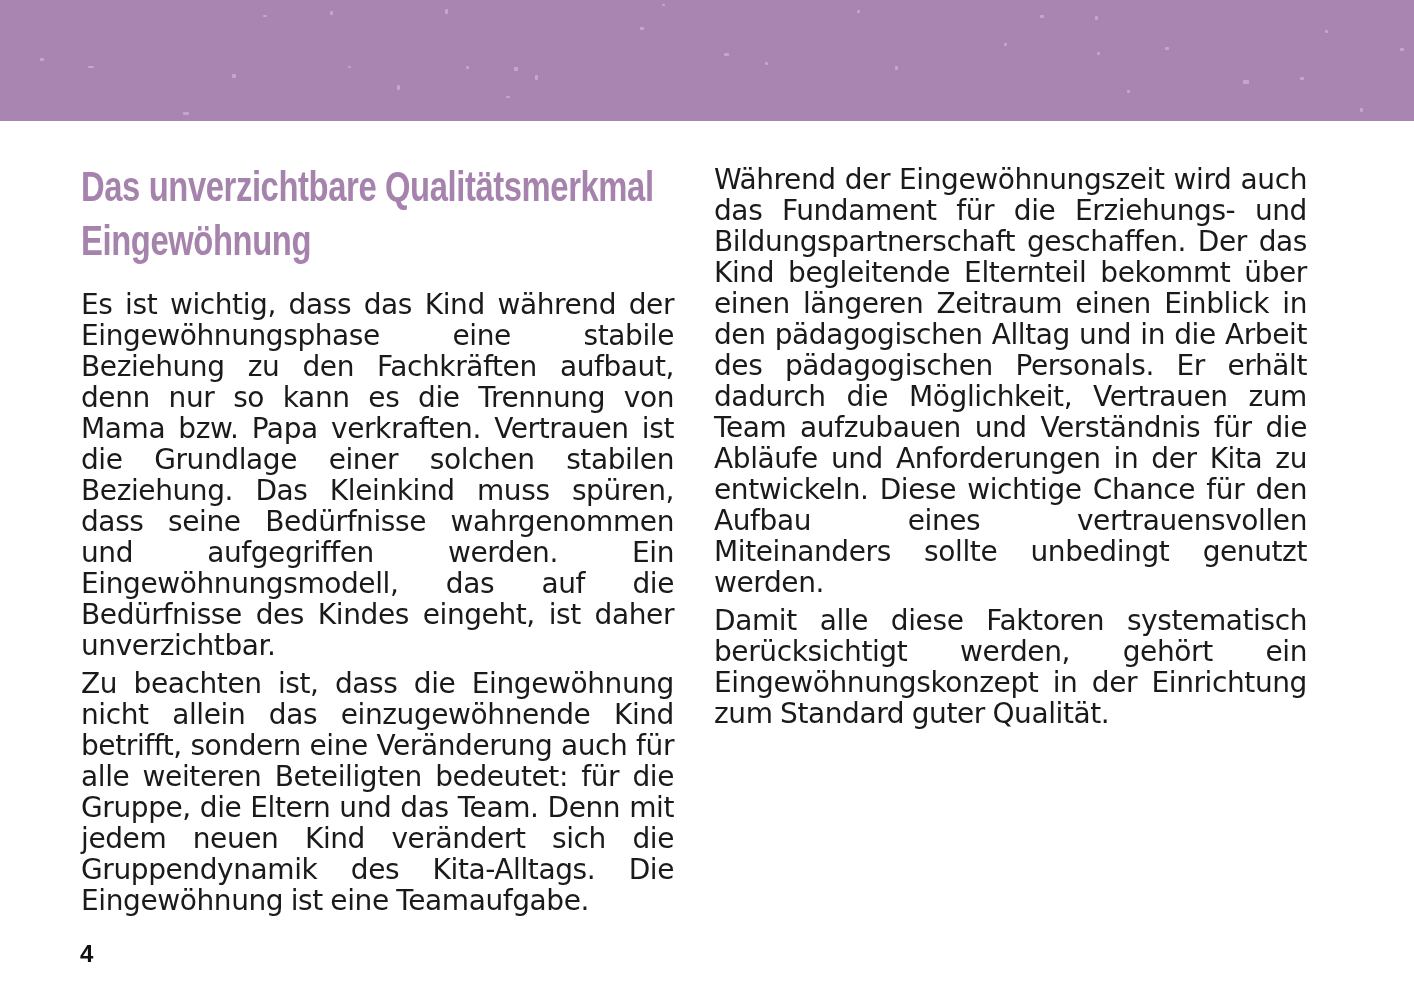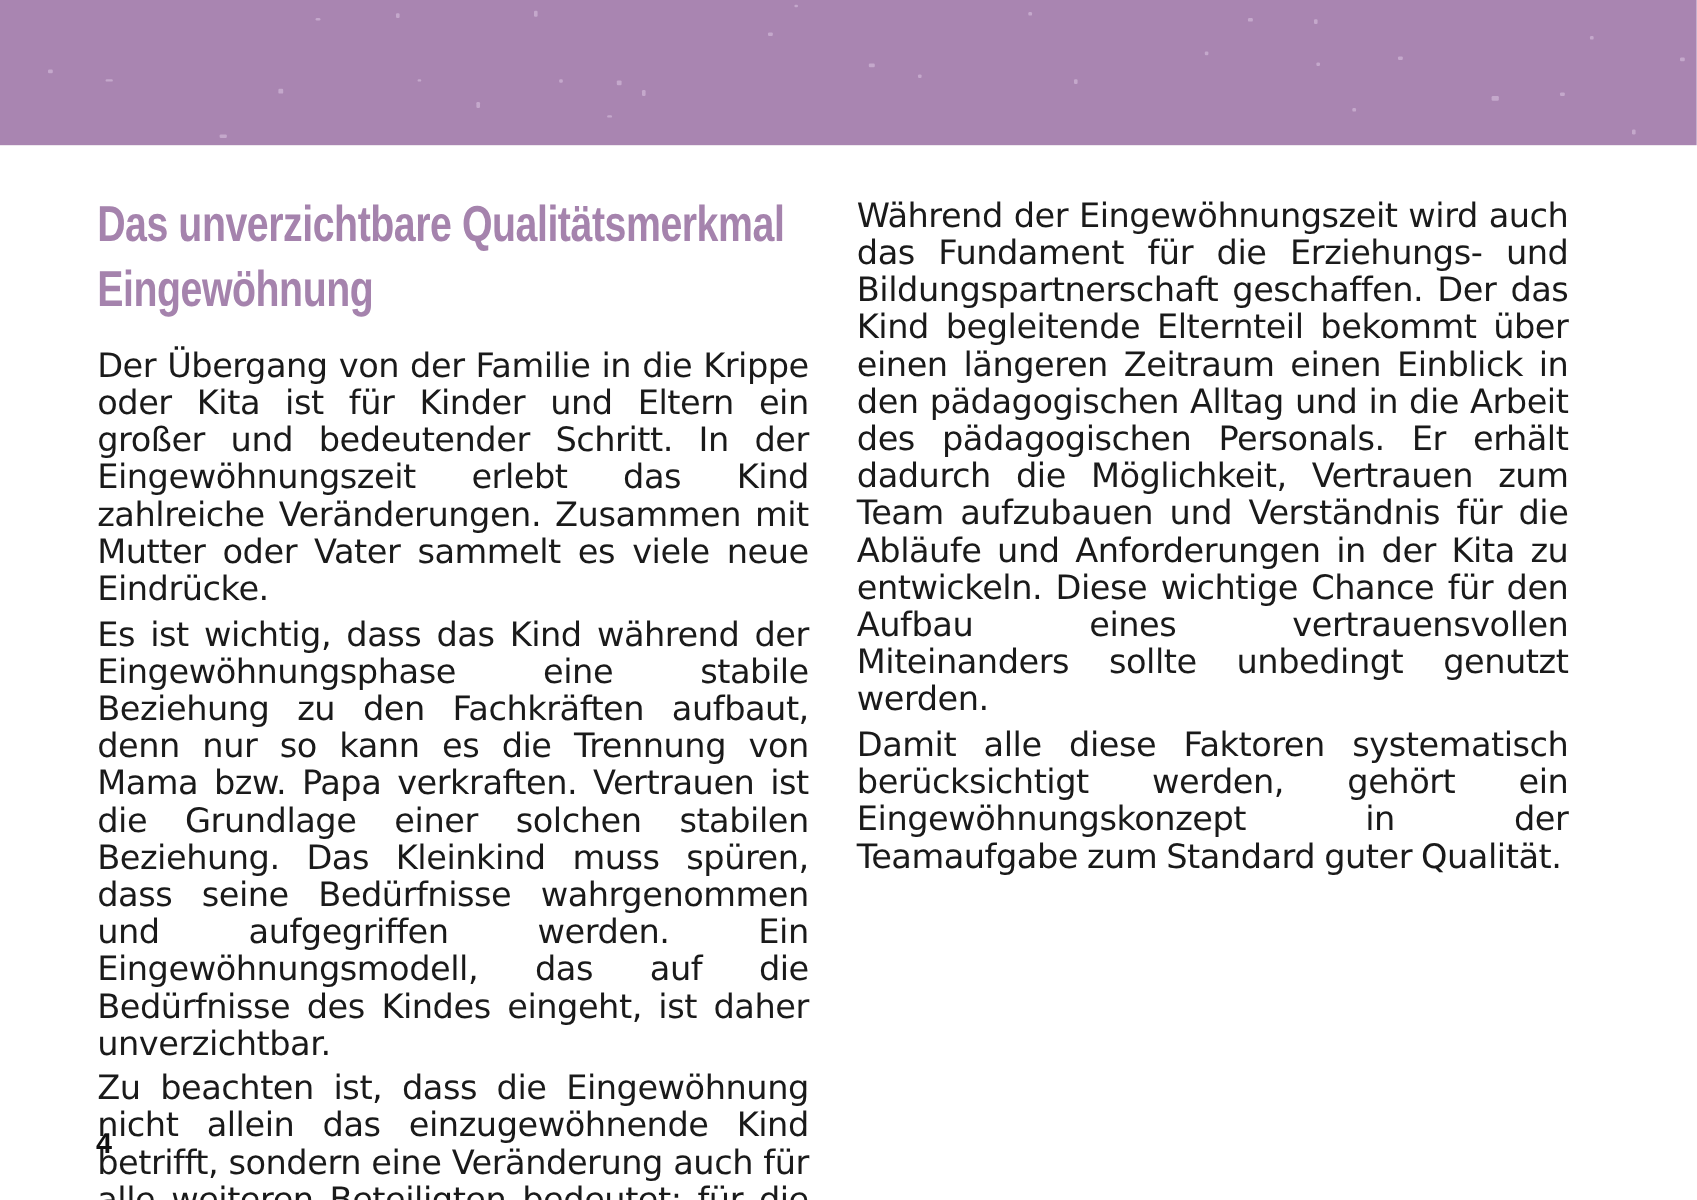--- a/index.html
+++ b/index.html
@@ -84,23 +84,22 @@
   <span class="speck" style="left:1360px;top:108px;width:3px;height:4px"></span>
   <span class="speck" style="left:1400px;top:48px;width:4px;height:3px"></span>
 </div>
 
 <h1 class="heading">
   <span>Das unverzichtbare Qualitätsmerkmal</span><br>
   <span>Eingewöhnung</span>
 </h1>
 
 <div class="col col-left">
-  <p>Der Übergang von der Familie in die Krippe oder Kita ist für Kinder und Eltern ein großer und bedeutender Schritt. In der Eingewöhnungszeit erlebt das Kind zahlreiche Veränderungen. Zusammen mit Mutter oder Vater sammelt es viele neue Eindrücke.</p>
   <p>Es ist wichtig, dass das Kind während der Eingewöhnungsphase eine stabile Beziehung zu den Fachkräften aufbaut, denn nur so kann es die Trennung von Mama bzw. Papa verkraften. Vertrauen ist die Grundlage einer solchen stabilen Beziehung. Das Kleinkind muss spüren, dass seine Bedürfnisse wahrgenommen und aufgegriffen werden. Ein Eingewöhnungsmodell, das auf die Bedürfnisse des Kindes eingeht, ist daher unverzichtbar.</p>
   <p>Zu beachten ist, dass die Eingewöhnung nicht allein das einzugewöhnende Kind betrifft, sondern eine Veränderung auch für alle weiteren Beteiligten bedeutet: für die Gruppe, die Eltern und das Team. Denn mit jedem neuen Kind verändert sich die Gruppendynamik des Kita-Alltags. Die Eingewöhnung ist eine Teamaufgabe.</p>
 </div>
 
 <div class="col col-right">
   <p>Während der Eingewöhnungszeit wird auch das Fundament für die Erziehungs- und Bildungspartnerschaft geschaffen. Der das Kind begleitende Elternteil bekommt über einen längeren Zeitraum einen Einblick in den pädagogischen Alltag und in die Arbeit des pädagogischen Personals. Er erhält dadurch die Möglichkeit, Vertrauen zum Team aufzubauen und Verständnis für die Abläufe und Anforderungen in der Kita zu entwickeln. Diese wichtige Chance für den Aufbau eines vertrauensvollen Miteinanders sollte unbedingt genutzt werden.</p>
-  <p>Damit alle diese Faktoren systematisch berücksichtigt werden, gehört ein Eingewöhnungskonzept in der Teamaufgabe zum Standard guter Qualität.</p>
+  <p>Damit alle diese Faktoren systematisch berücksichtigt werden, gehört ein Eingewöhnungskonzept in der Einrichtung zum Standard guter Qualität.</p>
 </div>
 
 <div class="page-number">4</div>
 
 </body></html>

